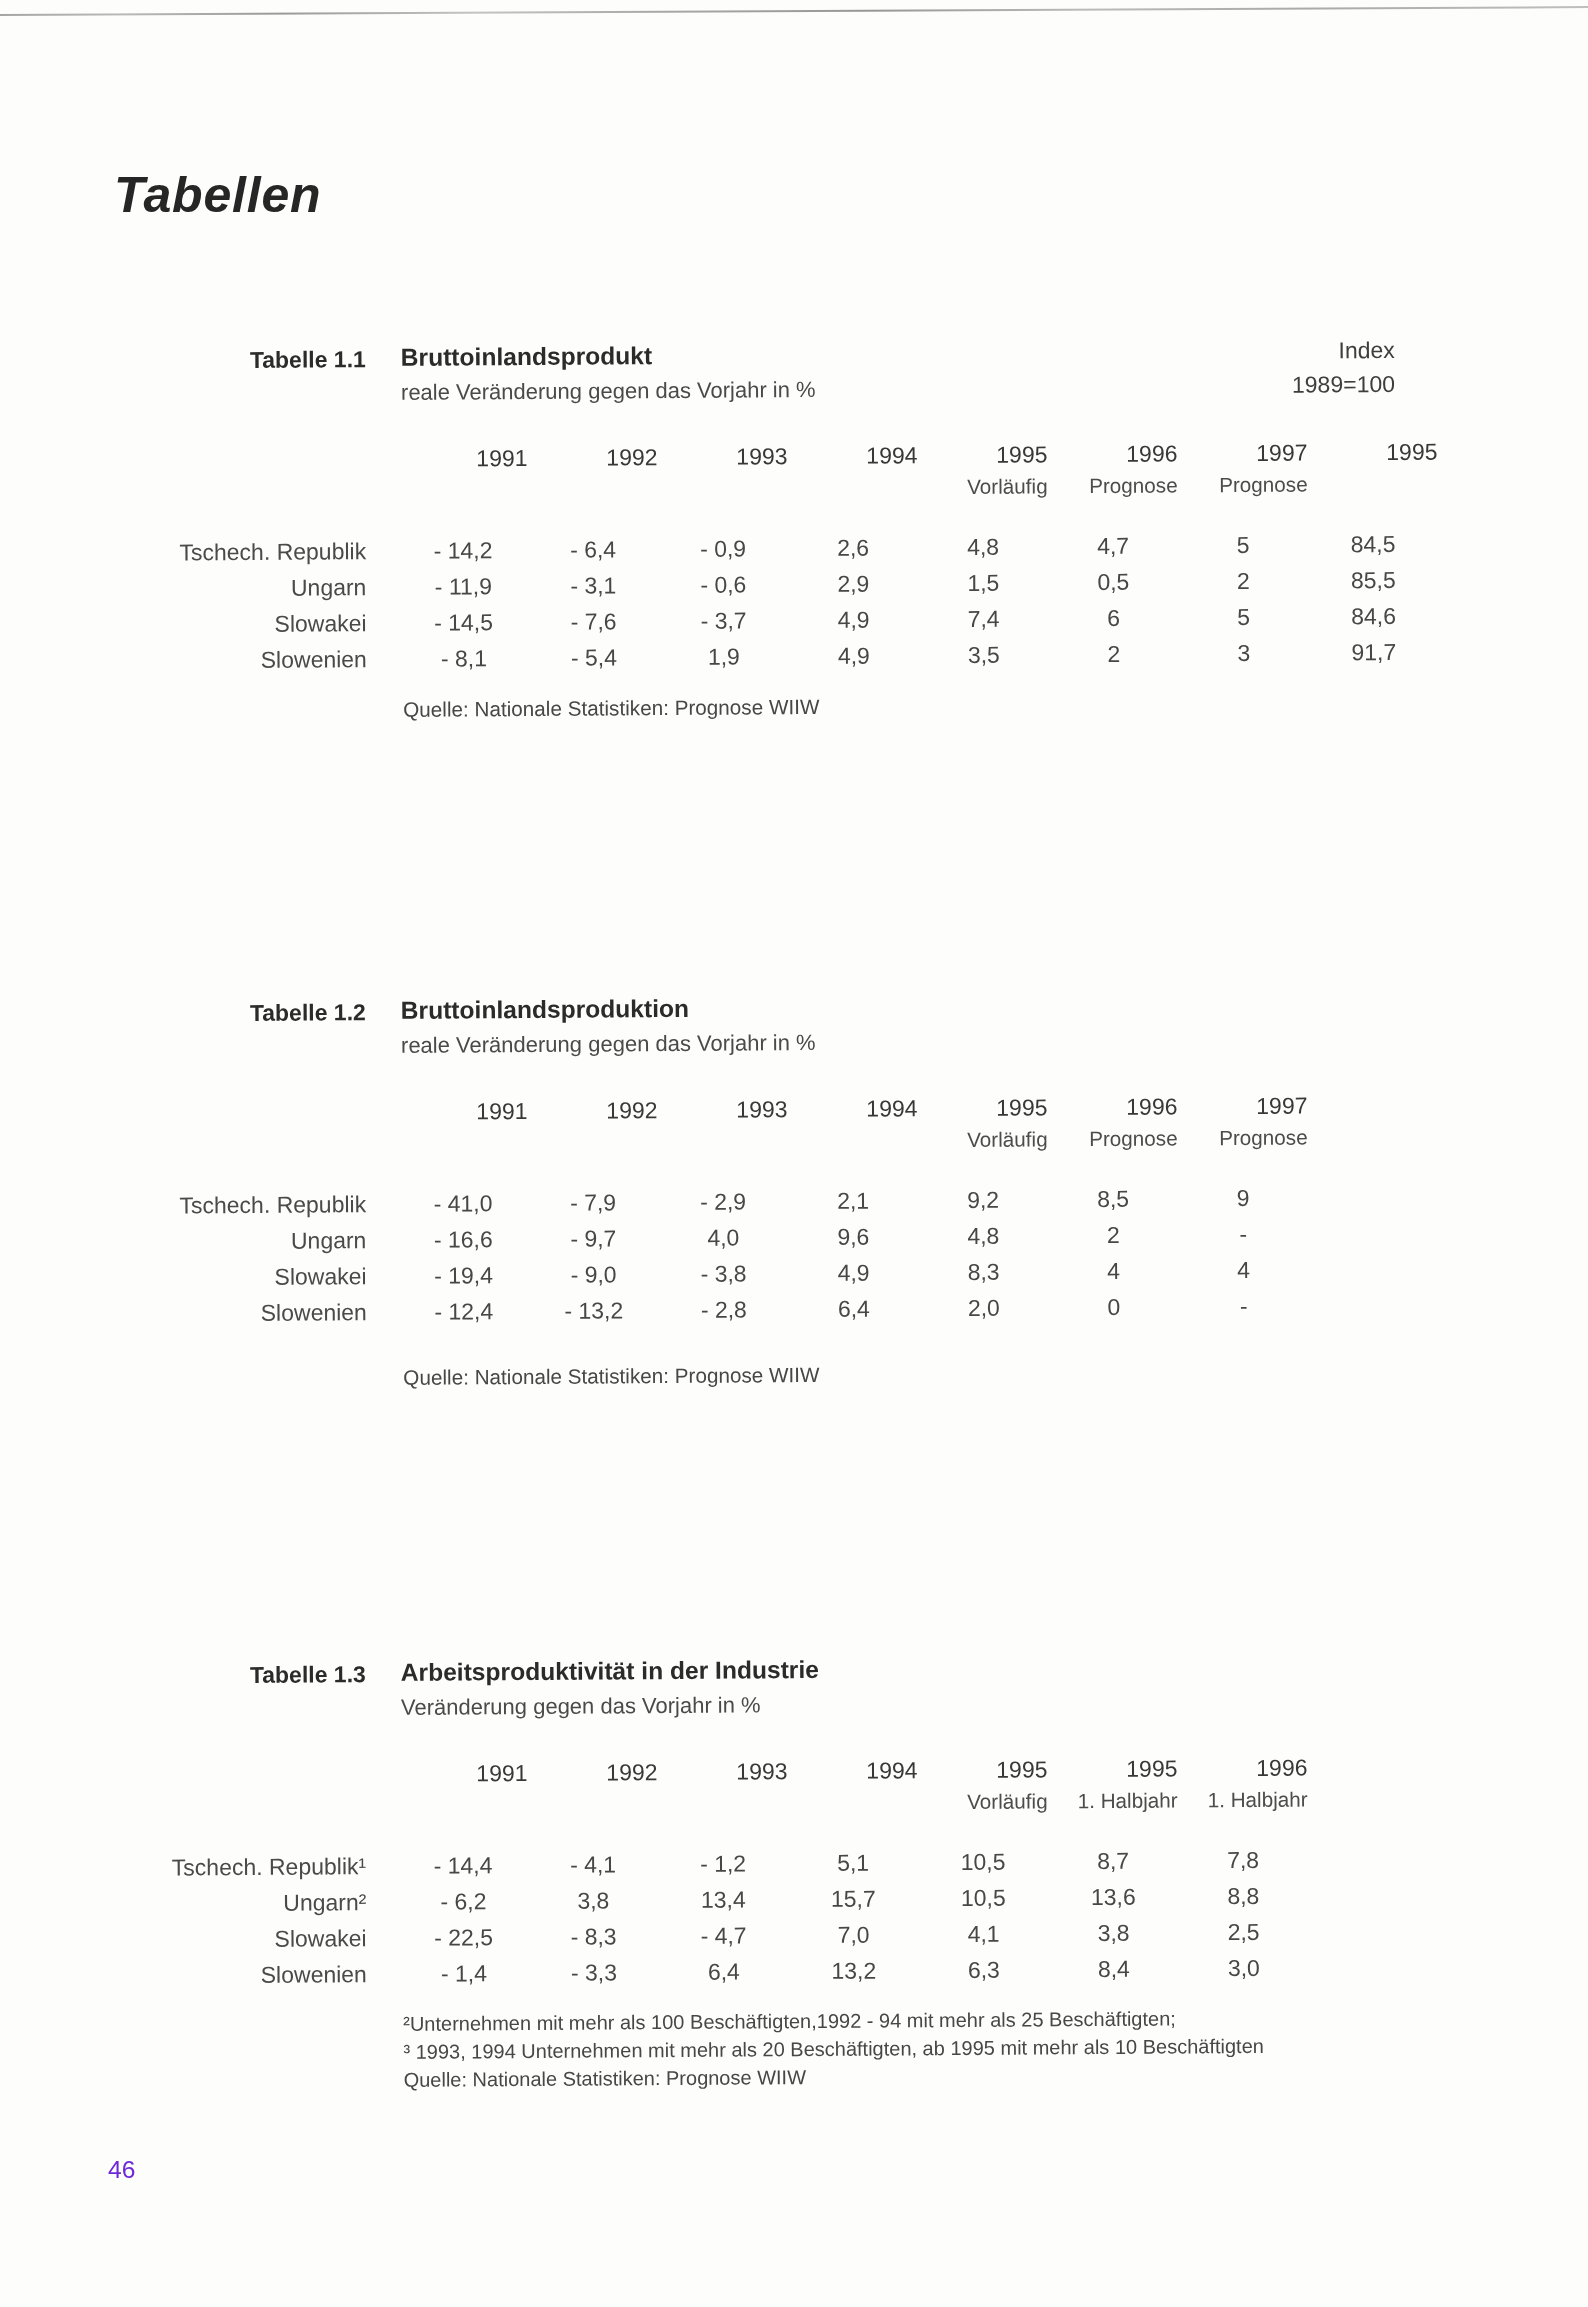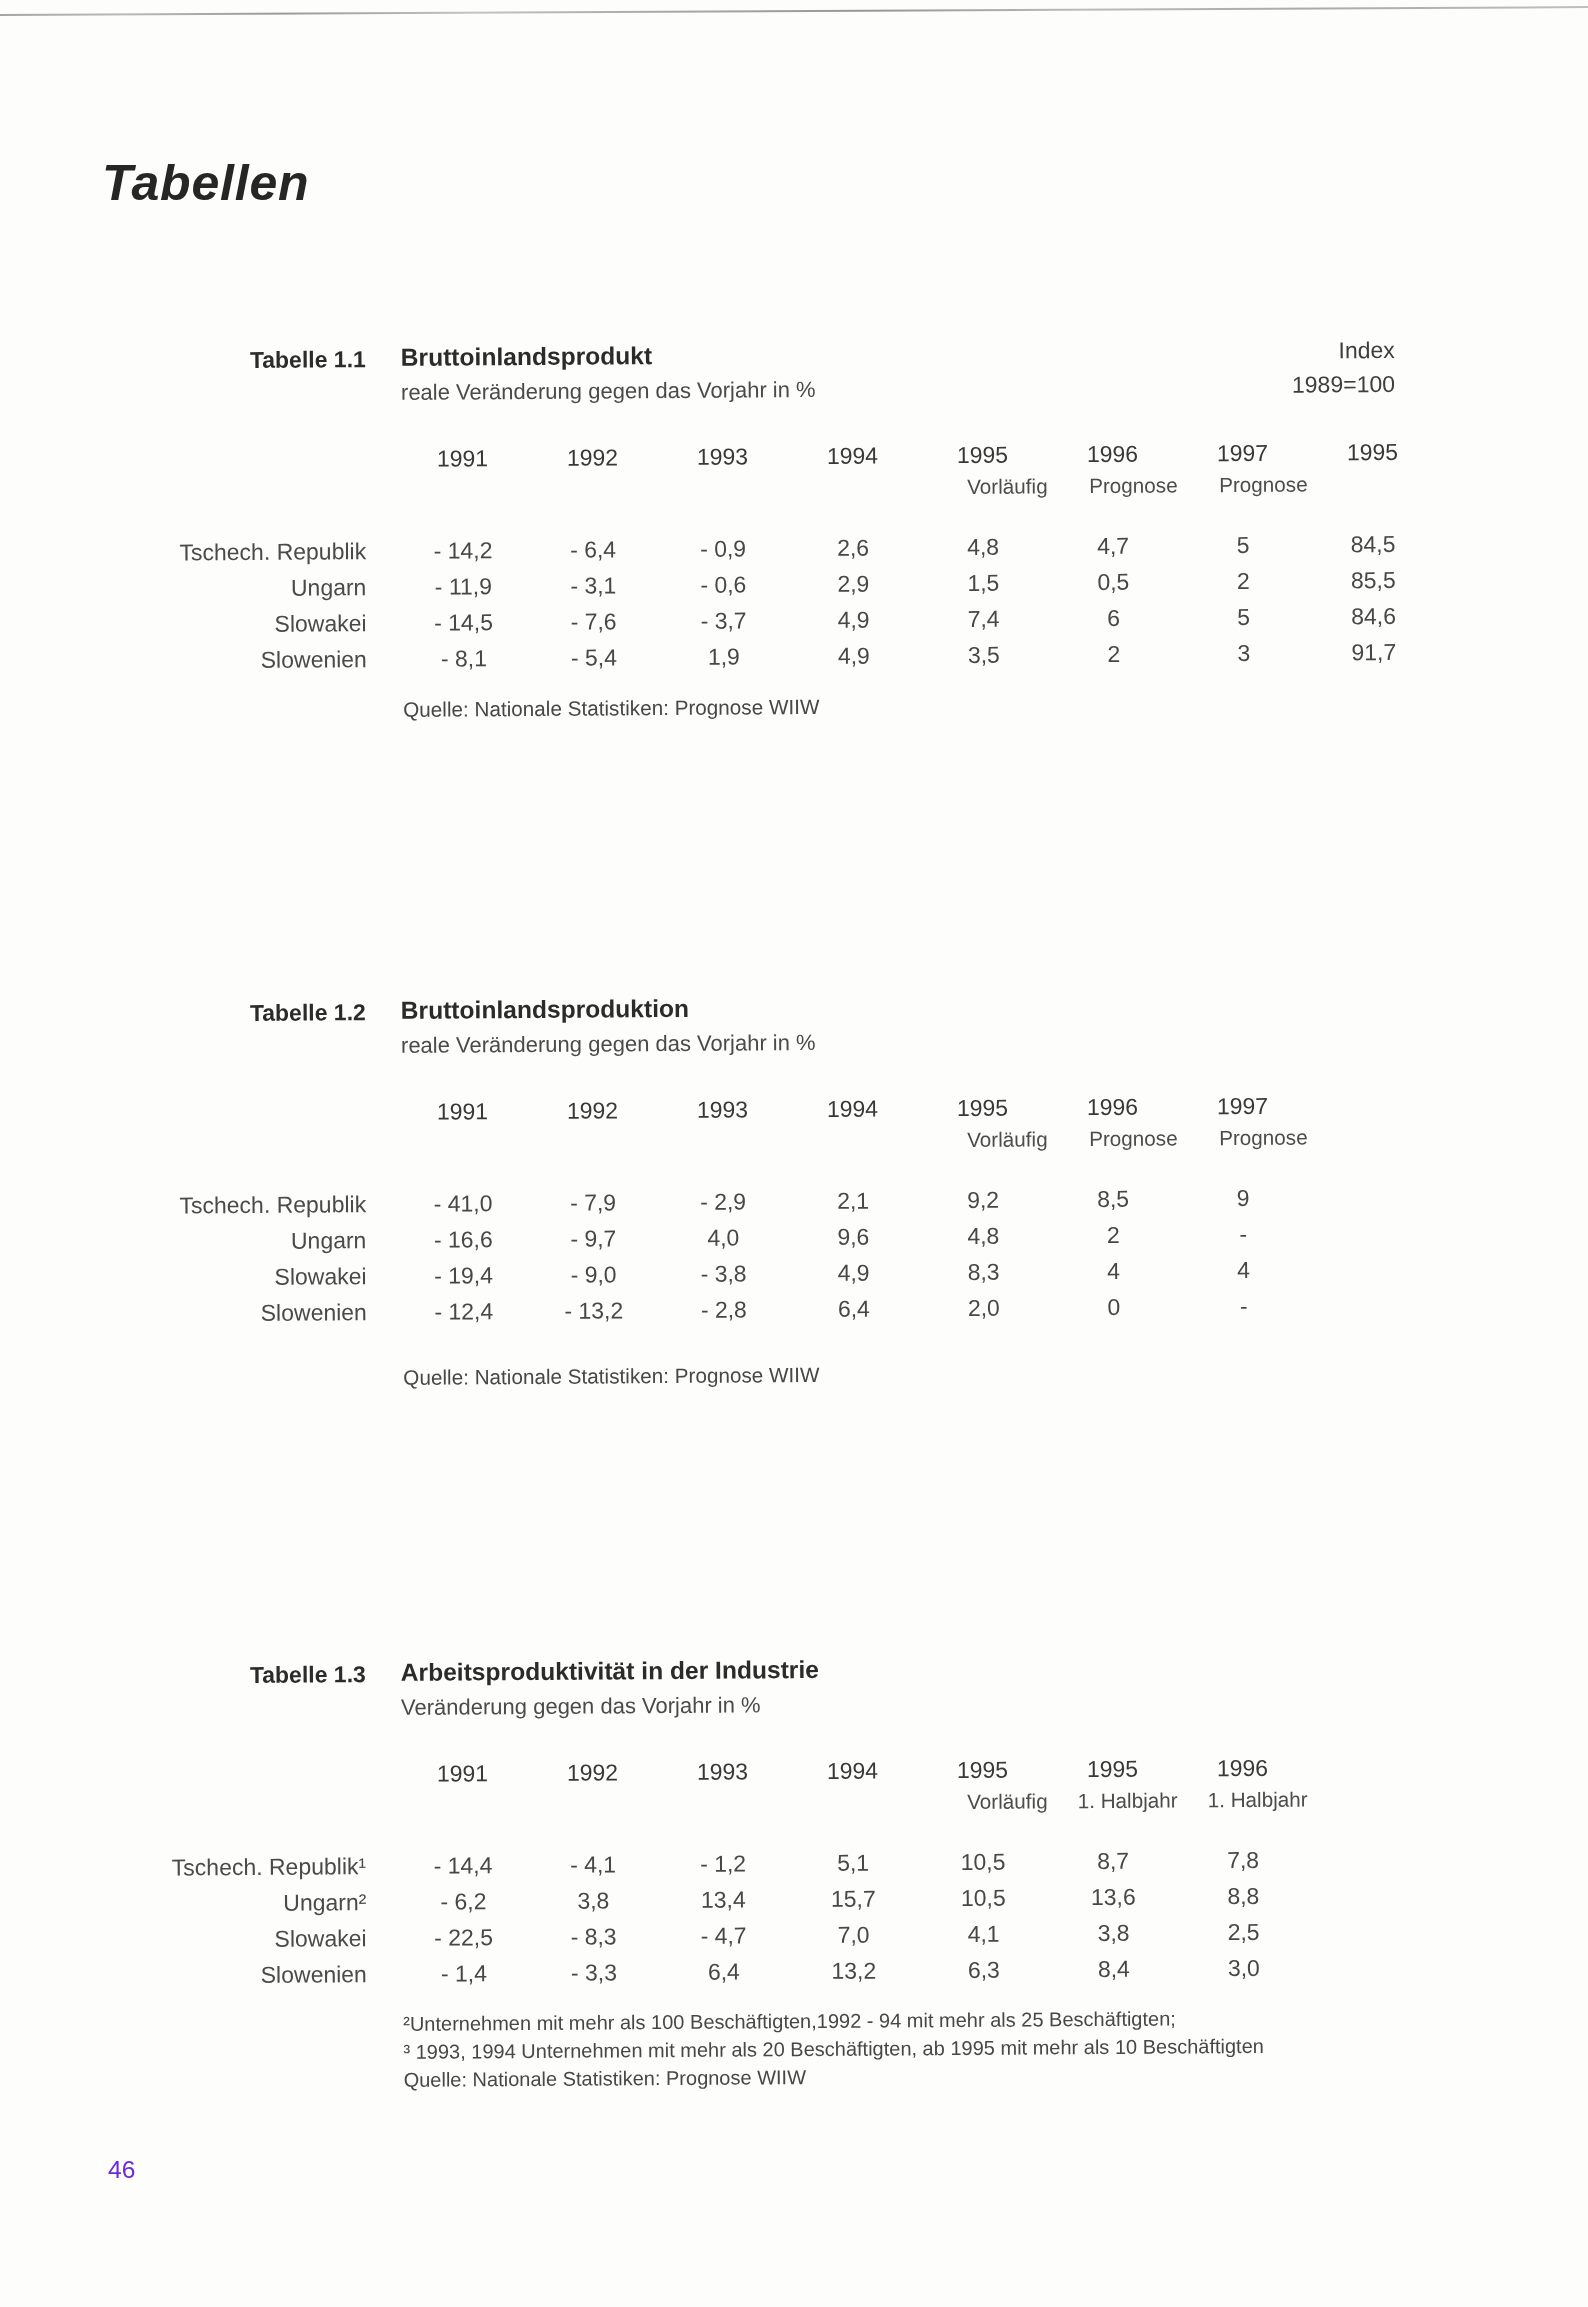--- a/index.html
+++ b/index.html
@@ -13,21 +13,21 @@
 
   
   .scanline {
     position:absolute; top:9.5px; left:-8px; width:1605px; height:1.6px;
     background:linear-gradient(90deg,#7d7d7d 0%,#9c9c9c 8%,#6f6f6f 18%,#ababab 30%,
       #828282 42%,#6b6b6b 55%,#9e9e9e 68%,#868686 82%,#a5a5a5 100%);
     opacity:.7; transform:rotate(-0.28deg);
   }
 
   .pagetitle {
-    position:absolute; left:102px; top:154px; margin:0;
+    position:absolute; left:102px; top:154px; margin:12px;
     font-size:50px; font-weight:bold; font-style:italic;
     color:#262626; letter-spacing:0.8px;
   }
 
   section.table-block {
     position:absolute; left:0; width:1589px; height:445px;
     transform:rotate(-0.4deg); transform-origin:238px 48px;
   }
   #table-1 { top:345px; }
   #table-2 { top:998px; }
@@ -48,21 +48,21 @@
     position:absolute; left:1227px; top:0; width:168px;
     text-align:right; font-size:23px; color:#3e3e3e;
   }
   .corner .l2 { margin-top:7.1px; }
 
   .grid { position:absolute; left:159px; top:102px; display:grid; }
   .grid.cols-8 { grid-template-columns:238px repeat(8,130px); }
   .grid.cols-7 { grid-template-columns:238px repeat(7,130px); }
 
   .cell { font-size:23px; white-space:nowrap; }
-  .cell.year { height:33px; text-align:center; color:#383838; }
+  .cell.year { height:33px; text-align:right; color:#383838; }
   .cell.sub  { height:59px; text-align:right; font-size:20.7px; color:#4c4c4c; }
   .cell.lbl  { text-align:right; padding-right:32px; color:#4a4a4a; }
   .cell.val  { height:36px; text-align:center; color:#474747; }
   .cell.rowlabel { height:36px; }
 
   .source { position:absolute; left:401px; font-size:20.7px; color:#474747; }
   #table-1 .source { top:354px; }
   #table-2 .source { top:369px; }
   .foot { position:absolute; left:401px; font-size:20px; color:#474747; }
   .foot.f0 { top:354px; }

